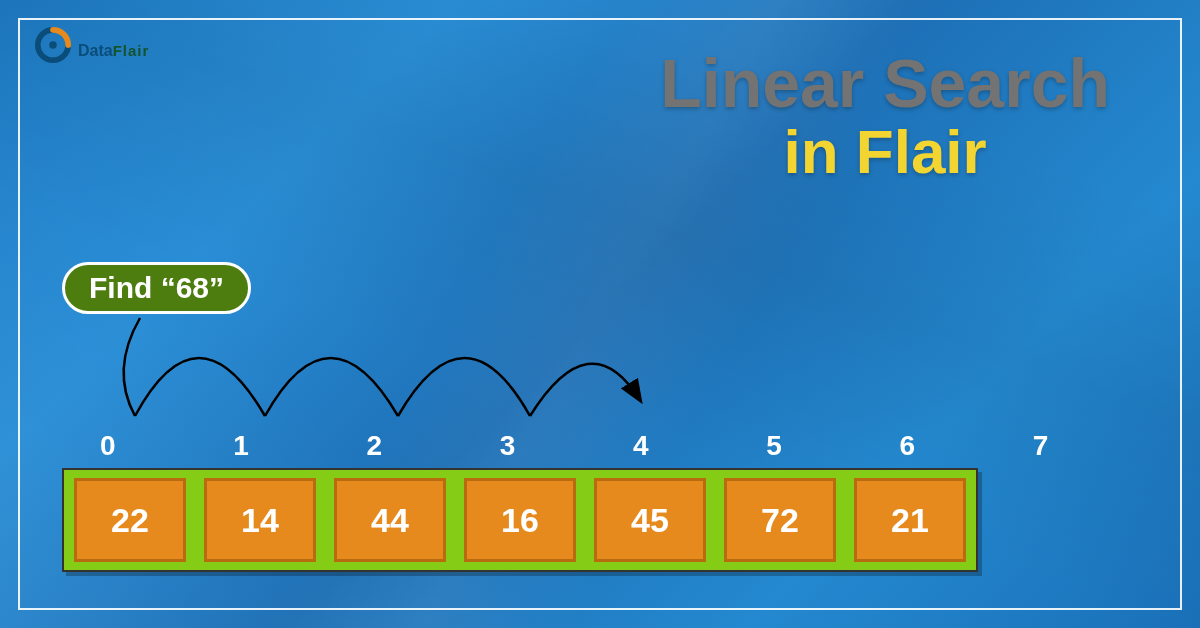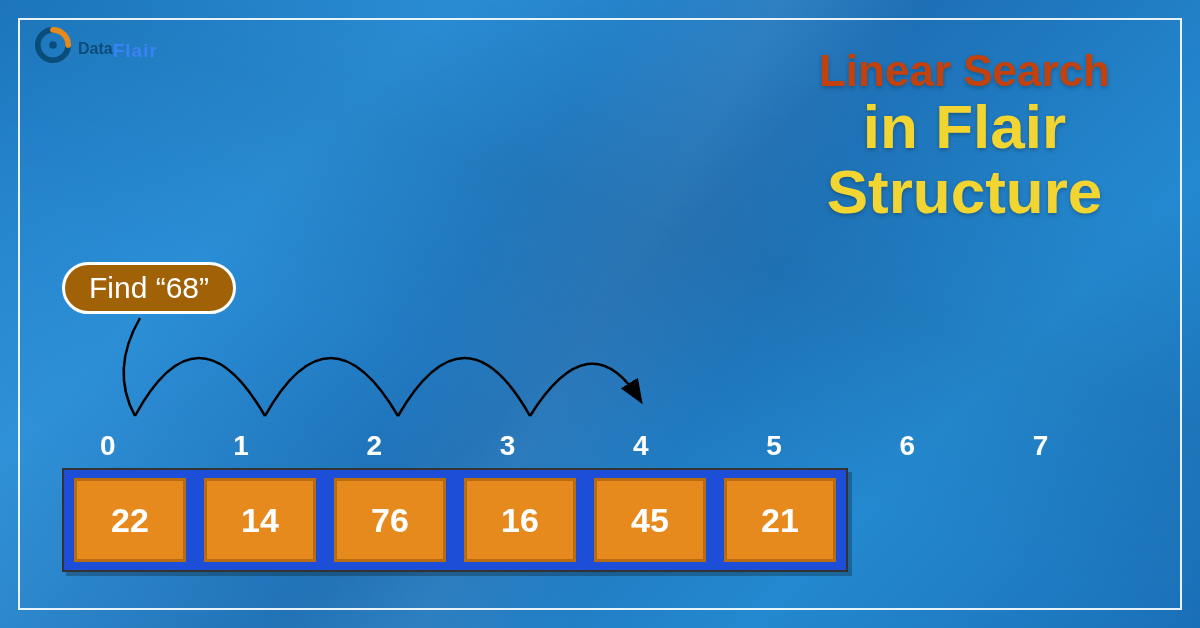--- a/index.html
+++ b/index.html
@@ -37,51 +37,51 @@
     width: 38px; height: 38px;
     position: relative;
   }
   .logo-text {
     display: flex;
     line-height: 1;
     font-weight: 600;
     margin-top: 11px;
   }
   .logo-text .l1 { color: #0a4d7a; font-size: 16px; }
-  .logo-text .l2 { color: #3b82f6; font-size: 19px; letter-spacing: 1px; }
+  .logo-text .l2 { color: #14532d; font-size: 15px; letter-spacing: 1px; }
   .title {
     position: absolute;
     top: 48px;
     right: 90px;
     text-align: center;
     line-height: 1.05;
   }
   .title-line1 {
-    color: #c2410c;
-    font-size: 44px;
+    color: #737373;
+    font-size: 68px;
     font-weight: 700;
     text-shadow: 0 2px 4px rgba(0,0,0,0.25);
   }
   .title-line2 {
     color: #f3d531;
     font-size: 62px;
     font-weight: 700;
     text-shadow: 0 2px 4px rgba(0,0,0,0.25);
   }
   .find-pill {
     position: absolute;
     top: 262px;
     left: 62px;
-    background: #a16207;
+    background: #4d7c0f;
     border: 3px solid #ffffff;
     border-radius: 28px;
     padding: 6px 24px;
     color: #ffffff;
     font-size: 30px;
-    font-weight: 400;
+    font-weight: 700;
   }
   .arrows {
     position: absolute;
     top: 310px;
     left: 80px;
     width: 600px;
     height: 120px;
   }
   .array-wrap {
     position: absolute;
@@ -96,21 +96,21 @@
   }
   .idx {
     width: 134px;
     text-align: left;
     padding-left: 28px;
     color: #ffffff;
     font-size: 28px;
     font-weight: 700;
   }
   .array-row {
-    background: #1d4ed8;
+    background: #84cc16;
     border: 2px solid #333;
     display: flex;
     padding: 8px 10px;
     gap: 18px;
     width: fit-content;
     box-shadow: 4px 4px 0 rgba(0,0,0,0.25);
   }
   .cell {
     width: 112px;
     height: 84px;
@@ -140,21 +140,20 @@
   </div>
   <div class="logo-text">
     <span class="l1">Data</span>
     <span class="l2">Flair</span>
   </div>
 </div>
 
 <div class="title">
   <div class="title-line1">Linear Search</div>
   <div class="title-line2">in Flair</div>
-  <div class="title-line2">Structure</div>
 </div>
 
 <div class="find-pill">Find “68”</div>
 
 <svg class="arrows" viewBox="0 0 600 120">
   <defs>
     <marker id="arrowhead" markerWidth="10" markerHeight="8" refX="8" refY="4" orient="auto">
       <polygon points="0 0, 10 4, 0 8" fill="#000"></polygon>
     </marker>
   </defs>
@@ -172,18 +171,19 @@
     <div class="idx">2</div>
     <div class="idx">3</div>
     <div class="idx">4</div>
     <div class="idx">5</div>
     <div class="idx">6</div>
     <div class="idx">7</div>
   </div>
   <div class="array-row">
     <div class="cell">22</div>
     <div class="cell">14</div>
-    <div class="cell">76</div>
+    <div class="cell">44</div>
     <div class="cell">16</div>
     <div class="cell">45</div>
+    <div class="cell">72</div>
     <div class="cell">21</div>
   </div>
 </div>
 
 </body></html>

